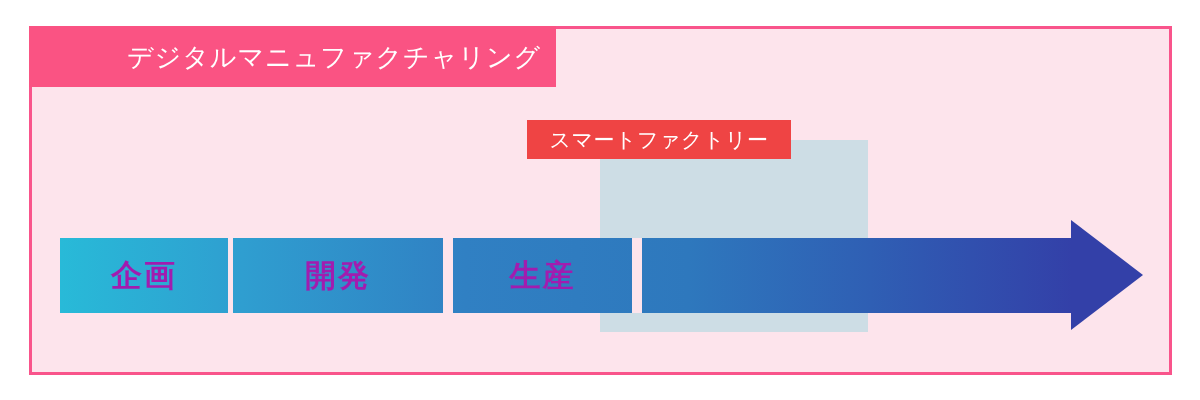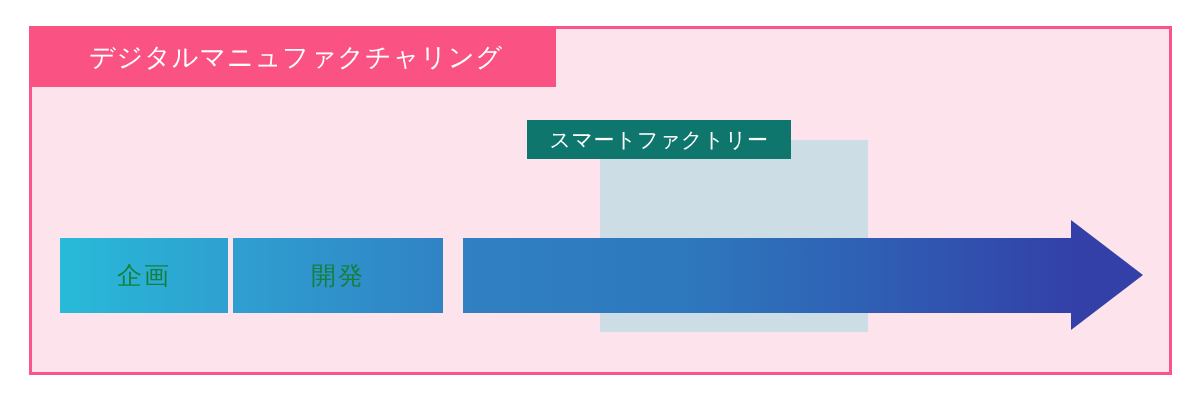--- a/index.html
+++ b/index.html
@@ -42,40 +42,41 @@
     align-items: center;
     box-sizing: border-box;
     padding-left: 60px;
   }
   .banner-label {
     color: #ffffff;
     font-size: 26px;
     letter-spacing: 1px;
     white-space: nowrap;
     line-height: 1;
+    margin-left: 38px;
   }
 
   
   .highlight-block {
     position: absolute;
     left: 600px;
     top: 140px;
     width: 268px;
     height: 192px;
     background: #cdddE5;
   }
 
   
   .callout {
     position: absolute;
     left: 527px;
     top: 120px;
     width: 264px;
     height: 39px;
-    background: #0f766e;
+    background: #ef4444;
     display: flex;
     align-items: center;
     justify-content: center;
     box-sizing: border-box;
   }
   .callout-label {
     color: #ffffff;
     font-size: 21px;
     letter-spacing: 0.5px;
     white-space: nowrap;
@@ -108,27 +109,28 @@
   }
   .stage {
     position: relative;
     height: 75px;
     display: flex;
     align-items: center;
     justify-content: center;
     box-sizing: border-box;
   }
   .stage-label {
-    color: #15803d;
-    font-size: 25px;
+    color: #a21caf;
+    font-size: 31px;
     letter-spacing: 2px;
     white-space: nowrap;
     line-height: 1;
     position: relative;
     z-index: 2;
+    font-weight: bold;
   }
   .divider {
     width: 5px;
     height: 75px;
     background: #fde4ec;
     flex: 0 0 5px;
   }
 </style>
 </head>
 <body>
@@ -159,20 +161,23 @@
     <div class="stage-row">
       <div class="stage" style="width:168px">
         <span class="stage-label">企画</span>
       </div>
       <div class="divider"></div>
       <div class="stage" style="width:210px">
         <span class="stage-label">開発</span>
       </div>
       <div class="divider"></div>
       <div class="divider"></div>
+      <div class="stage" style="width:179px">
+        <span class="stage-label">生産</span>
+      </div>
       <div class="divider"></div>
       <div class="divider"></div>
     </div>
   </div>
 
   <div class="callout">
     <span class="callout-label">スマートファクトリー</span>
   </div>
 
   <div class="banner">

